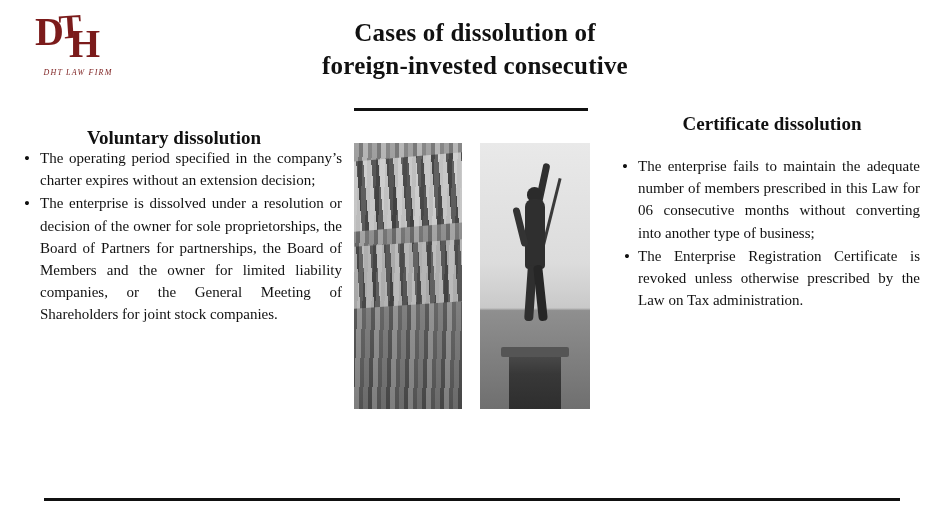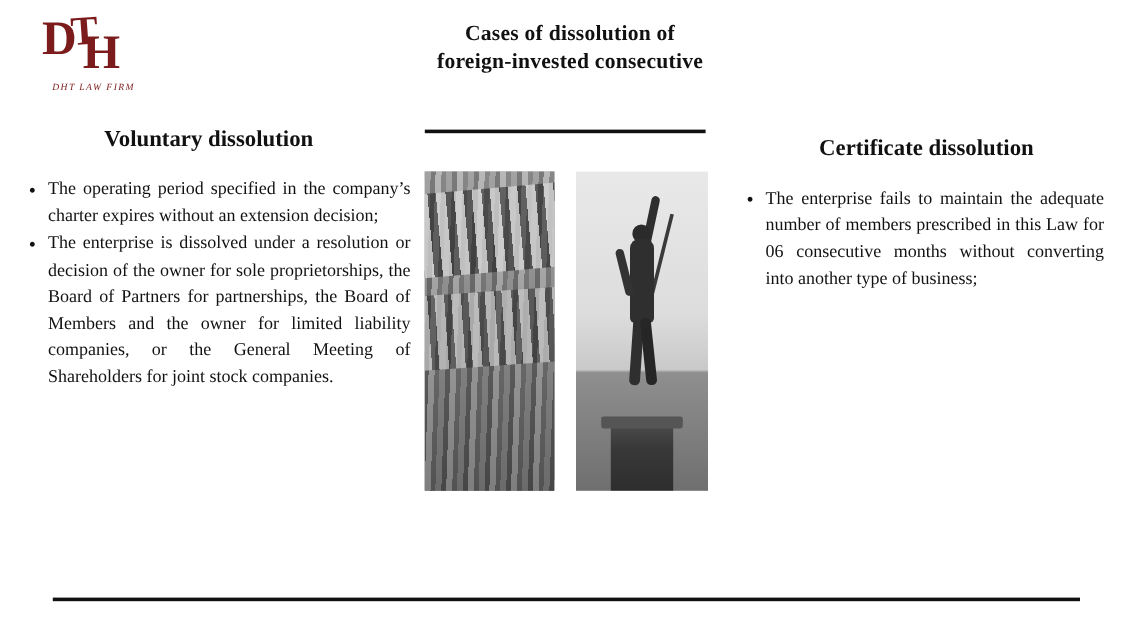--- a/index.html
+++ b/index.html
@@ -69,21 +69,21 @@
     margin-top: 2px;
   }
 
   
   .title {
     position: absolute;
     left: 230px;
     top: 16px;
     width: 490px;
     text-align: center;
-    font-size: 18px;
+    font-size: 25px;
     font-weight: bold;
     line-height: 1.32;
     letter-spacing: 0.2px;
   }
   .title .line {
     display: block;
   }
 
   
   .top-rule {
@@ -97,21 +97,21 @@
 
   
   .col-heading {
     position: absolute;
     font-size: 19px;
     font-weight: bold;
     text-align: center;
   }
   .heading-left {
     left: 24px;
-    top: 106px;
+    top: 127px;
     width: 300px;
   }
   .heading-right {
     left: 612px;
     top: 113px;
     width: 320px;
   }
 
   
   .col {
@@ -342,20 +342,21 @@
   <div class="col col-left">
     <ul class="bullets">
       <li>The operating period specified in the company’s charter expires without an extension decision;</li>
       <li>The enterprise is dissolved under a resolution or decision of the owner for sole proprietorships, the Board of Partners for partnerships, the Board of Members and the owner for limited liability companies, or the General Meeting of Shareholders for joint stock companies.</li>
     </ul>
   </div>
 
   <div class="col col-right">
     <ul class="bullets">
       <li>The enterprise fails to maintain the adequate number of members prescribed in this Law for 06 consecutive months without converting into another type of business;</li>
+      <li class="no-bullet-space"> The Enterprise Registration Certificate is revoked unless otherwise prescribed by the Law on Tax administration.</li>
     </ul>
   </div>
 
   <div class="images">
     <div class="photo photo-colosseum"></div>
     <div class="photo photo-statue">
       <div class="statue-figure">
         <div class="rifle"></div>
         <div class="arm-up"></div>
         <div class="head"></div>

